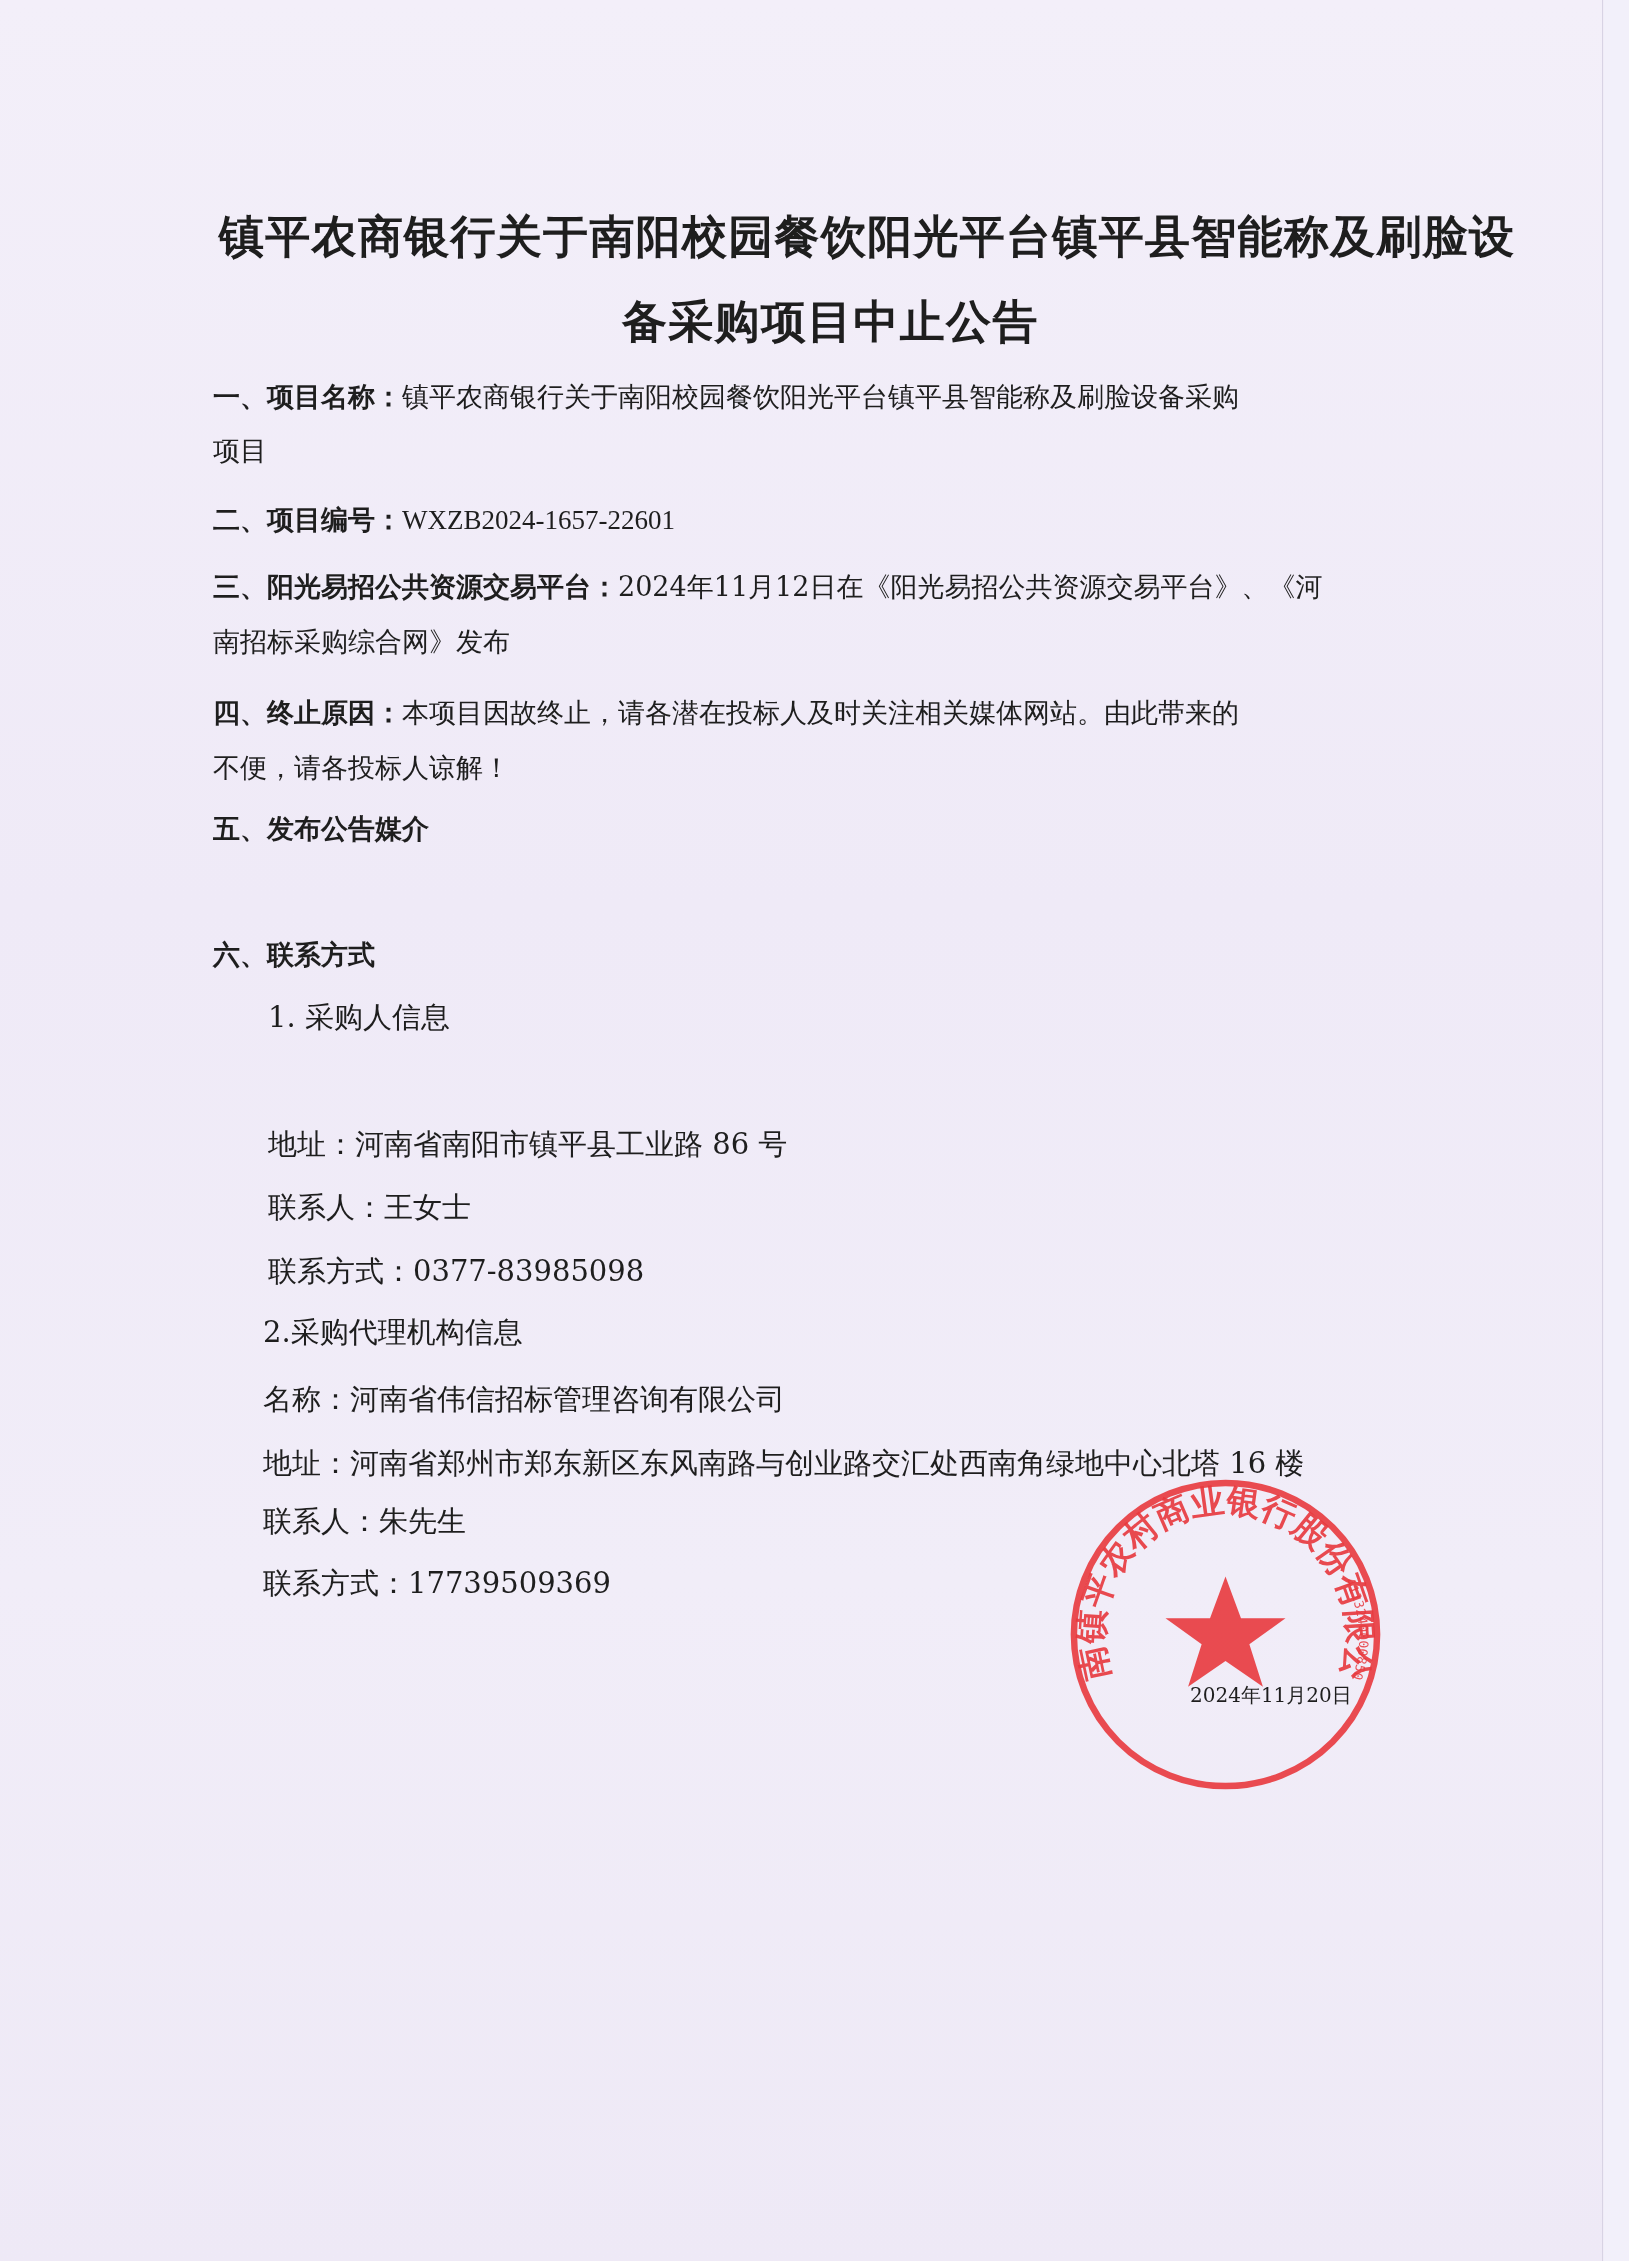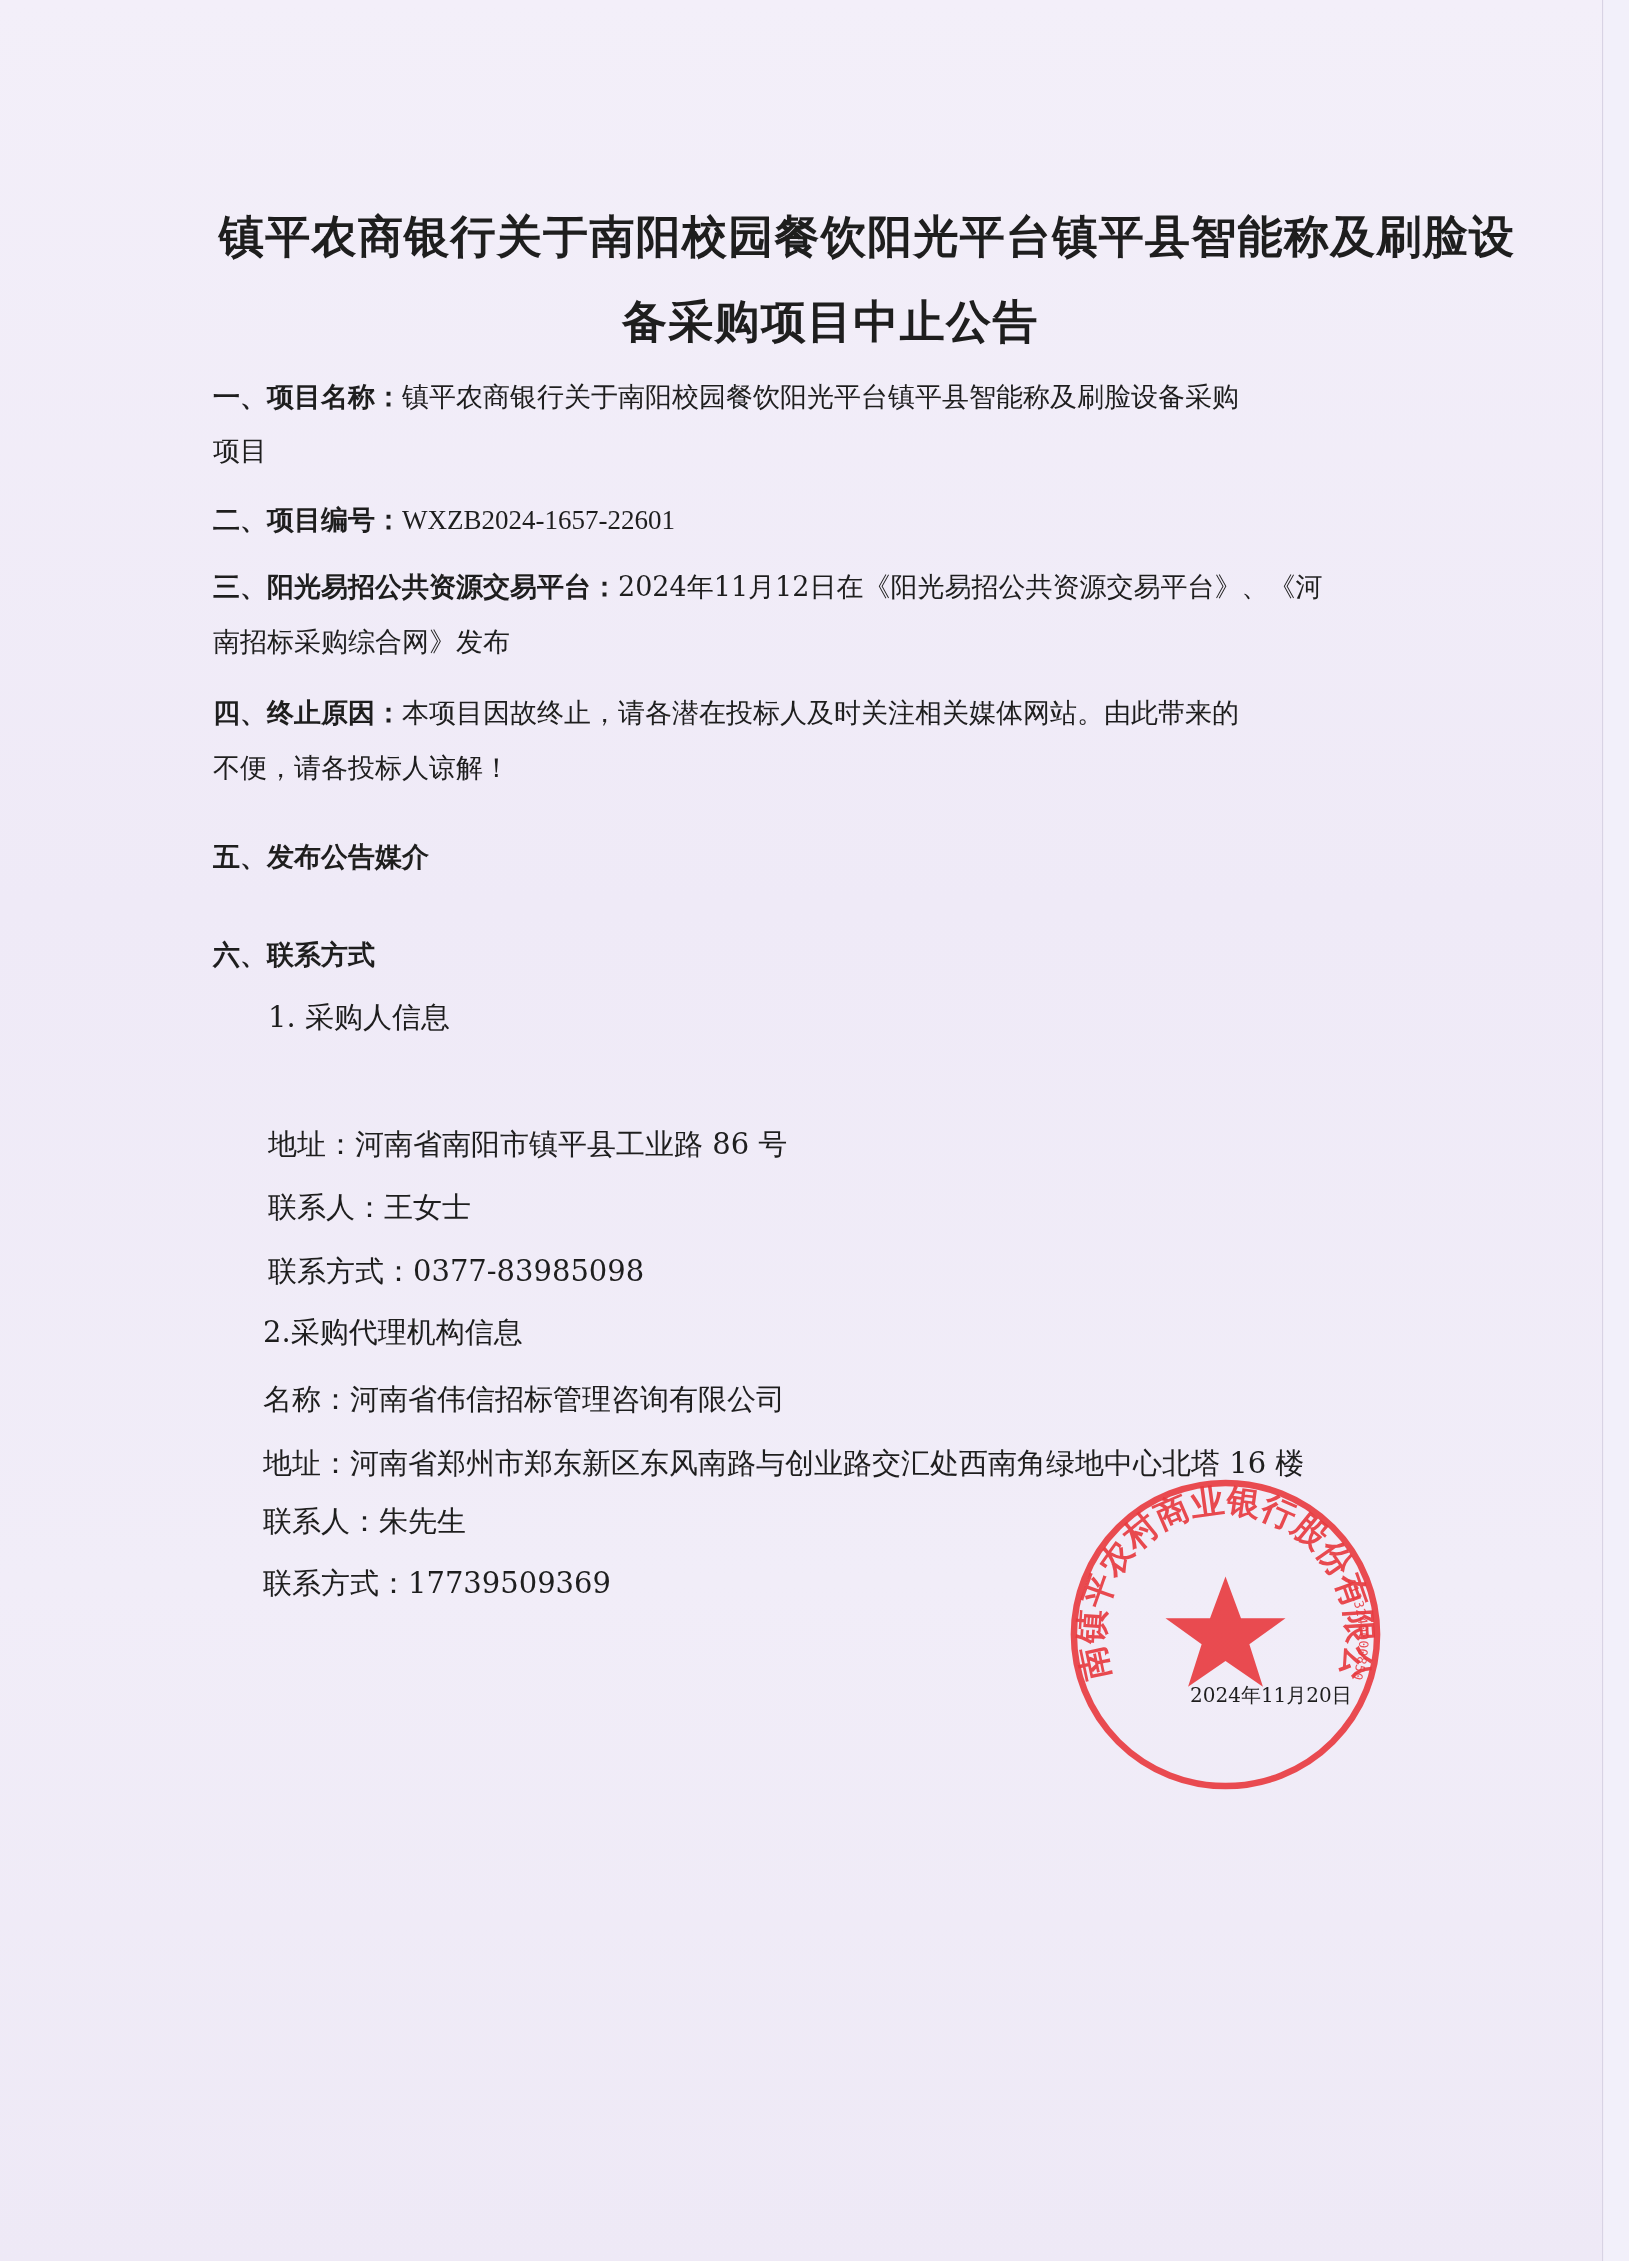--- a/index.html
+++ b/index.html
@@ -42,21 +42,21 @@
   <div class="line" style="left:213px; top:567px;">
     <span class="h">三、阳光易招公共资源交易平台：</span><span>2024年11月12日在《阳光易招公共资源交易平台》、《河</span>
   </div>
   <div class="line" style="left:213px; top:622px;">南招标采购综合网》发布</div>
 
   <div class="line" style="left:213px; top:693px;">
     <span class="h">四、终止原因：</span><span>本项目因故终止，请各潜在投标人及时关注相关媒体网站。由此带来的</span>
   </div>
   <div class="line" style="left:213px; top:748px;">不便，请各投标人谅解！</div>
 
-  <div class="line h" style="left:213px; top:837px;">五、发布公告媒介</div>
+  <div class="line h" style="left:213px; top:809px;">五、发布公告媒介</div>
 
   <div class="line h" style="left:213px; top:935px;">六、联系方式</div>
 
   <div class="line sub" style="left:268px; top:998px;">1. 采购人信息</div>
   <div class="line sub" style="left:268px; top:1125px;">地址：河南省南阳市镇平县工业路 86 号</div>
   <div class="line sub" style="left:268px; top:1188px;">联系人：王女士</div>
   <div class="line sub" style="left:268px; top:1252px;">联系方式：0377-83985098</div>
 
   <div class="line sub" style="left:263px; top:1313px;">2.采购代理机构信息</div>
   <div class="line sub" style="left:263px; top:1380px;">名称：河南省伟信招标管理咨询有限公司</div>

